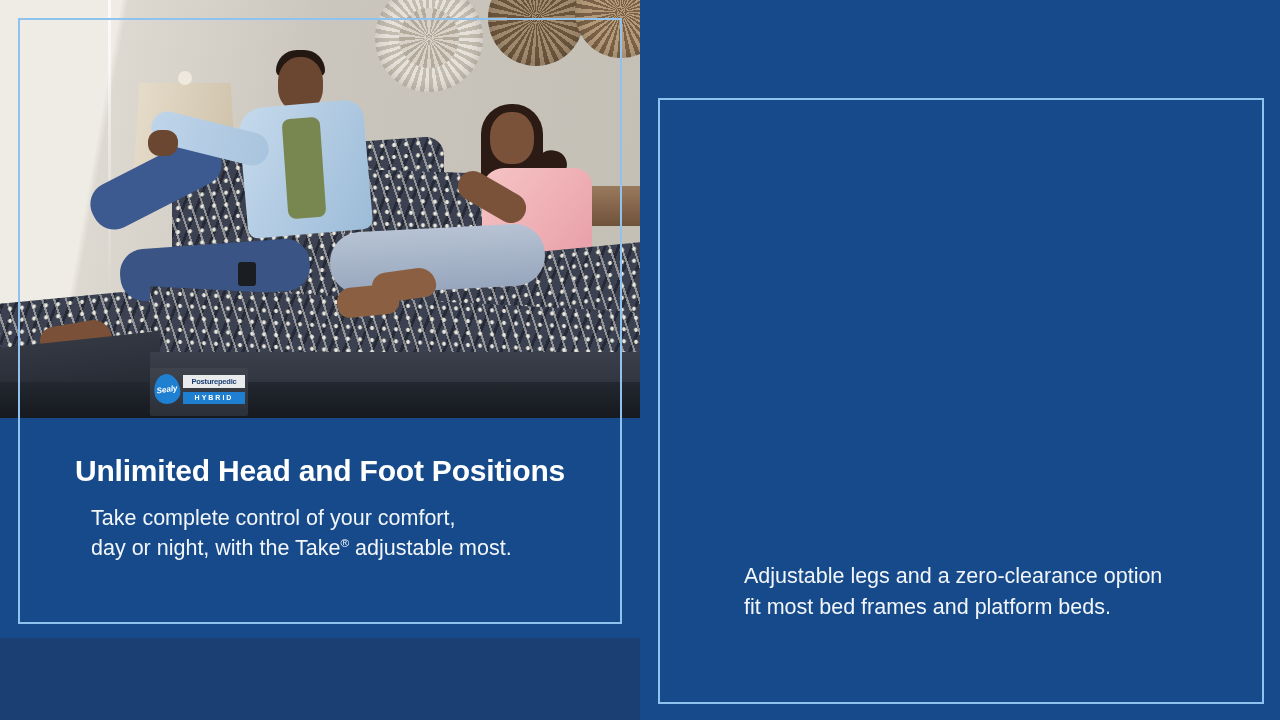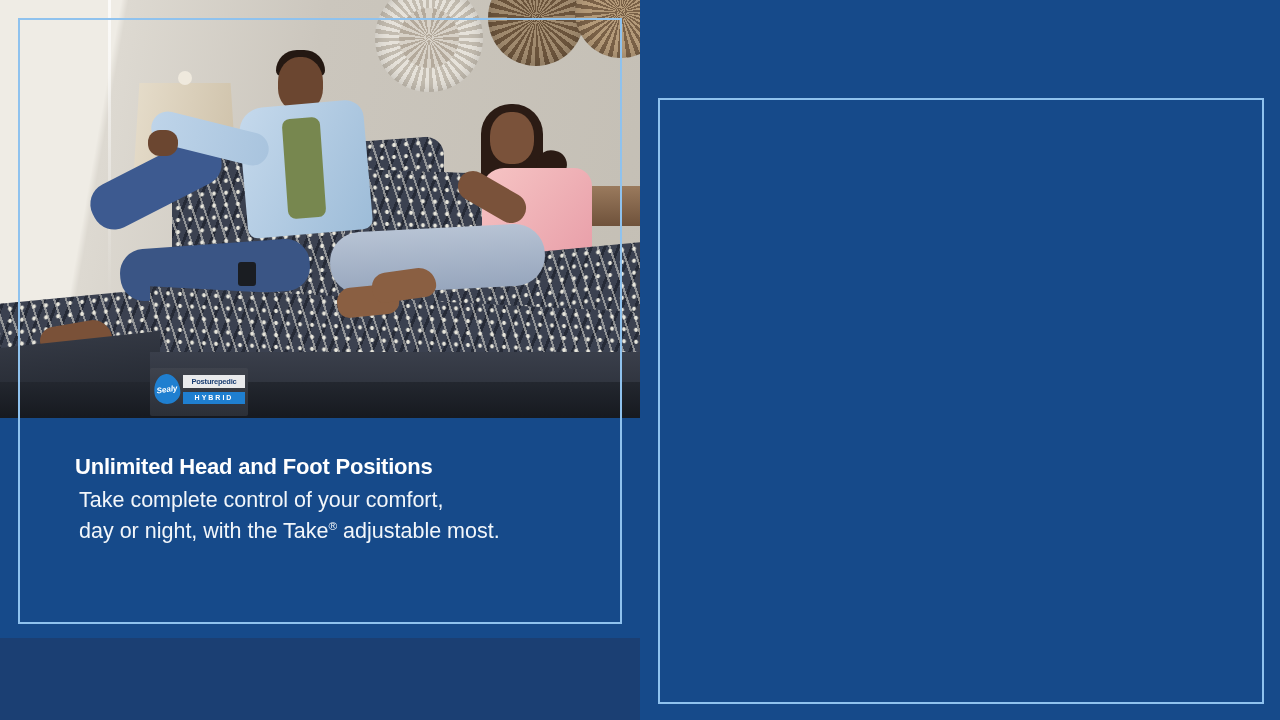--- a/index.html
+++ b/index.html
@@ -199,27 +199,27 @@
     box-sizing: border-box;
     pointer-events: none;
   }
   #outline-left  { left: 18px;  top: 18px; width: 604px; height: 606px; }
   #outline-right { left: 658px; top: 98px; width: 606px; height: 606px; }
 
   
   .caption { position: absolute; color: #ffffff; }
   .caption h2 {
     margin: 0 0 7px 0;
-    font-size: 22px;
+    font-size: 30px;
     font-weight: bold;
     letter-spacing: -.2px;
     line-height: 1.05;
   }
   .caption p {
-    margin: 4px;
+    margin: 16px;
     font-size: 21.5px;
     font-weight: 300;
     line-height: 1.42;
     color: #f2f6fa;
   }
   .caption p .ln { display: block; }
   sup { font-size: .55em; vertical-align: super; }
 
   #caption-left  { left: 75px;  top: 455px; width: 520px; }
   #caption-right { left: 728px; top: 545px; width: 520px; }
@@ -294,18 +294,22 @@
         <span class="ln"><span>day or night, with the Take</span><sup>®</sup><span> adjustable most.</span></span>
       </p>
     </div>
   </div>
 
   <div class="panel" id="panel-right">
 
     <div class="outline" id="outline-right" style="left:18px;top:98px"></div>
 
     <div class="caption" id="caption-right" style="left:88px;top:545px">
+      <p>
+        <span class="ln">Adjustable legs and a zero-clearance option</span>
+        <span class="ln">fit most bed frames and platform beds.</span>
+      </p>
     </div>
   </div>
 
   <div id="bottom-band"></div>
 
 </div>
 
 </body></html>

